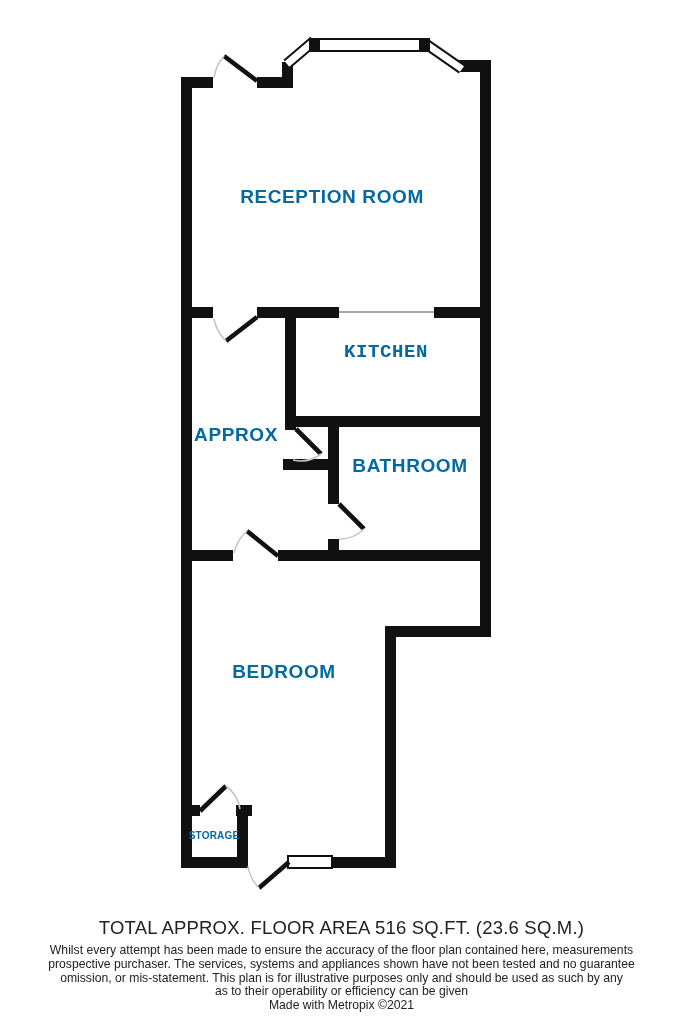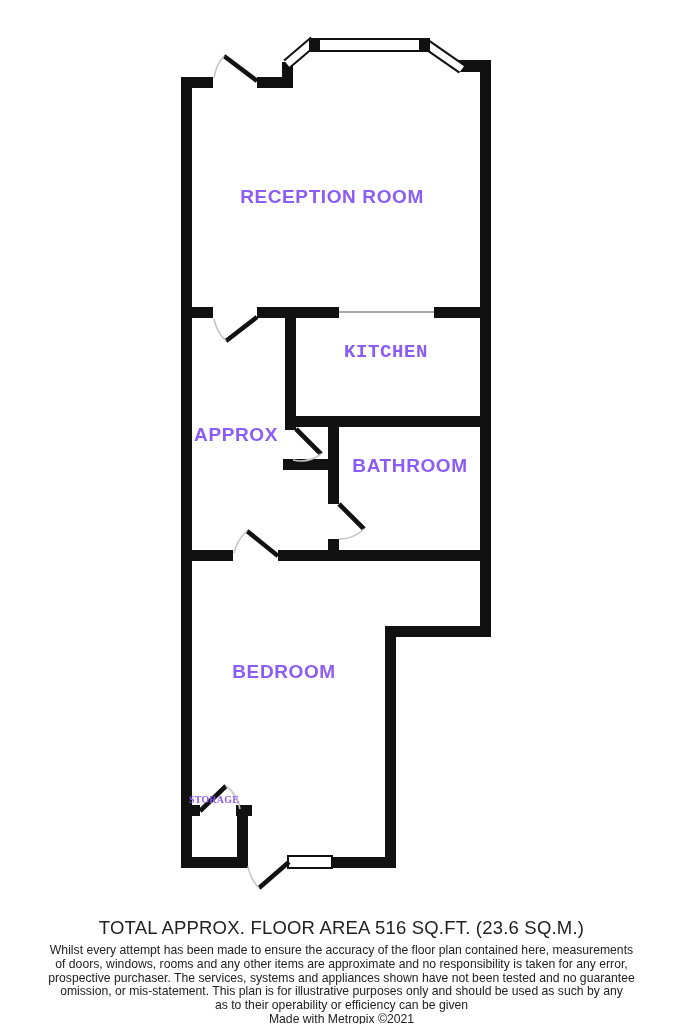--- a/index.html
+++ b/index.html
@@ -11,21 +11,21 @@
     font-family: "Liberation Sans", sans-serif;
     overflow: hidden;
   }
   .plan-svg { position: absolute; left: 0; top: 0; }
   .room-label {
     position: absolute;
     transform: translate(-50%, -50%);
     font-weight: bold;
     font-size: 19px;
     letter-spacing: 0.6px;
-    color: #8b5cf6;
+    color: #0369a1;
     white-space: nowrap;
   }
   .room-label.small { font-size: 10px; letter-spacing: 0.2px; }
   .footer {
     position: absolute;
     left: 0;
     top: 917px;
     width: 683px;
     text-align: center;
     color: #222222;
@@ -127,25 +127,24 @@
       <line x1="200" y1="811" x2="226" y2="786" stroke-width="4.6" stroke="#111111"></line>
       <path d="M226,786 A36,36 0 0 1 240,809" fill="none" stroke-width="1.6" stroke="#c6c6c6"></path>
     </g>
   </svg>
 
   <div class="room-label" style="left:332px; top:197px;">RECEPTION ROOM</div>
   <div class="room-label" style="left:386px; top:352px;font-family:Liberation Mono, monospace;">KITCHEN</div>
   <div class="room-label" style="left:236px; top:435px;">APPROX</div>
   <div class="room-label" style="left:410px; top:466px;">BATHROOM</div>
   <div class="room-label" style="left:284px; top:672px;">BEDROOM</div>
-  <div class="room-label small" style="left:214px; top:799px;font-family:Liberation Serif, serif;">STORAGE</div>
+  <div class="room-label small" style="left:214px; top:835px;">STORAGE</div>
 
   <div class="footer">
     <div class="total">TOTAL APPROX. FLOOR AREA 516 SQ.FT. (23.6 SQ.M.)</div>
     <div class="line">Whilst every attempt has been made to ensure the accuracy of the floor plan contained here, measurements</div>
-    <div class="line">of doors, windows, rooms and any other items are approximate and no responsibility is taken for any error,</div>
     <div class="line">prospective purchaser. The services, systems and appliances shown have not been tested and no guarantee</div>
     <div class="line">omission, or mis-statement. This plan is for illustrative purposes only and should be used as such by any</div>
     <div class="line">as to their operability or efficiency can be given</div>
     <div class="credit">Made with Metropix ©2021</div>
   </div>
 
 </div>
 
 </body></html>

